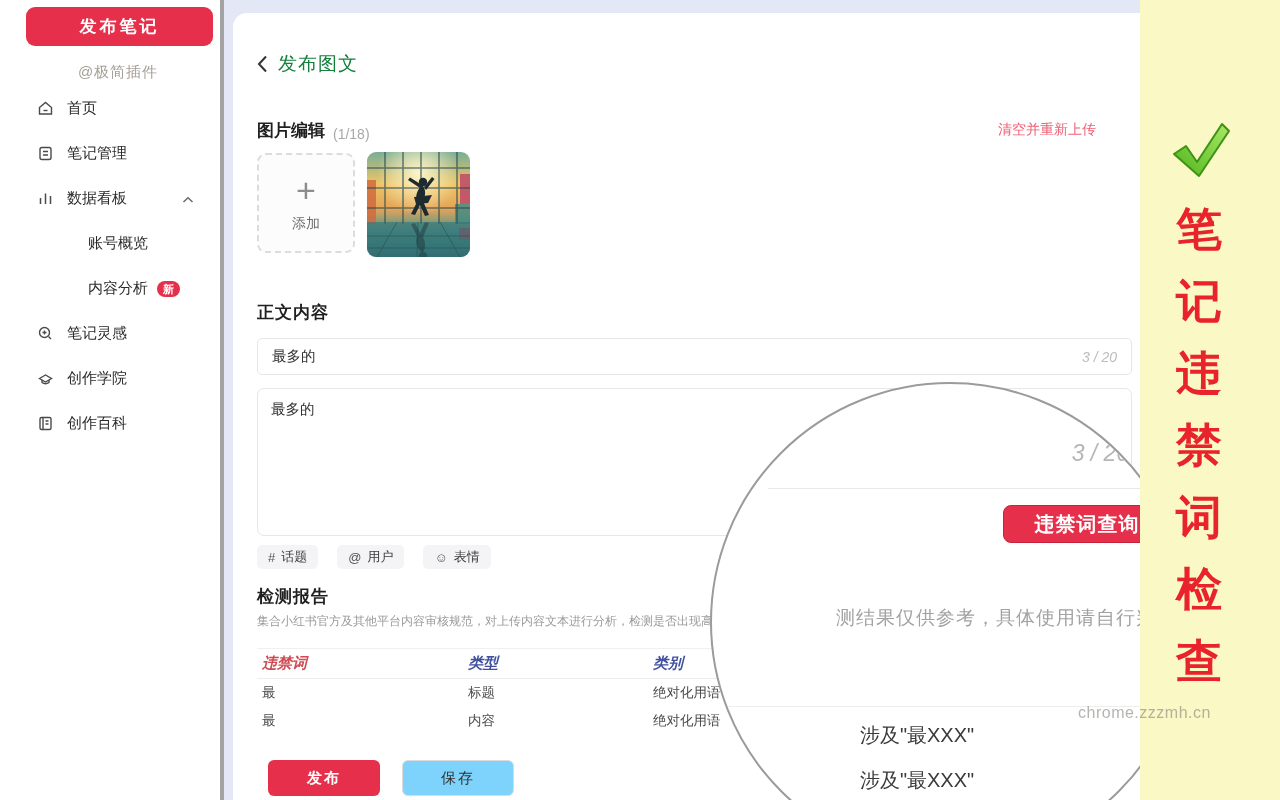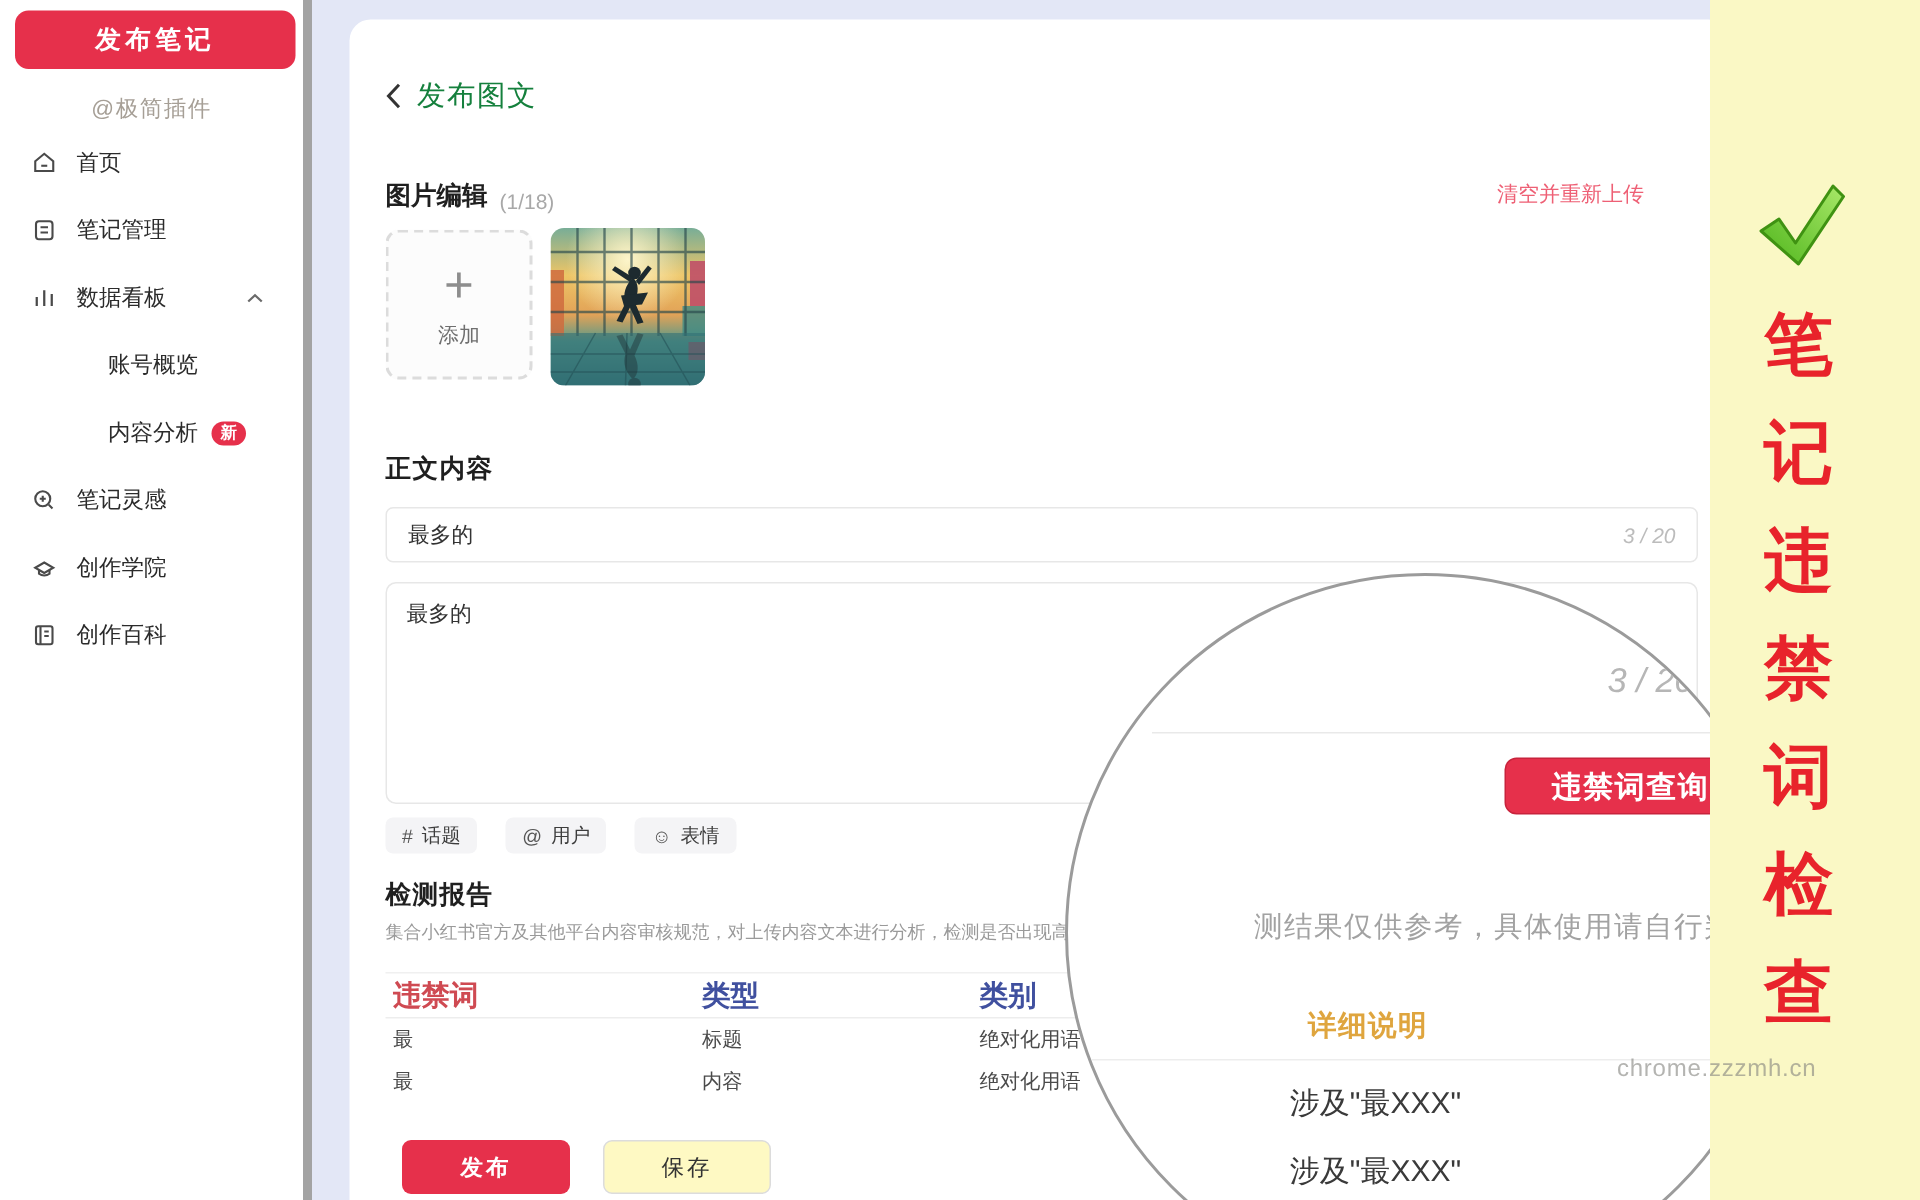--- a/index.html
+++ b/index.html
@@ -1,20 +1,20 @@
 <!DOCTYPE html>
 <html><head>
 <meta charset="utf-8">
 <style>
   * { margin:0; padding:0; box-sizing:border-box; }
   html,body { width:1280px; height:800px; overflow:hidden; }
   body { position:relative; background:#fff; font-family:"Liberation Sans", sans-serif; color:#2b2b2b; }
 
   
-  .sidebar { position:absolute; left:0; top:0; width:208px; height:800px; background:#fff; border-right:6px solid #a3a3a3; z-index:10; }
+  .sidebar { position:absolute; left:16px; top:0; width:208px; height:800px; background:#fff; border-right:4px solid #a3a3a3; z-index:10; }
   .publish-note-btn { position:absolute; left:10px; top:7px; width:187px; height:39px; background:#e6304b; border:none; border-radius:9px; color:#fff; font-size:17px; font-weight:bold; letter-spacing:3px; cursor:pointer; }
   .side-watermark { position:absolute; left:0; right:0; top:63px; text-align:center; color:#a69f96; font-size:15px; letter-spacing:1px; }
   .side-menu { position:absolute; left:0; right:0; top:86px; }
   .side-item { display:flex; align-items:center; height:45px; padding-left:21px; font-size:15px; cursor:pointer; }
   .side-item .ic { width:17px; height:17px; margin-right:13px; display:inline-flex; align-items:center; justify-content:center; flex:0 0 17px; }
   .side-item.indent { padding-left:72px; }
   .side-item .chev { margin-left:auto; margin-right:26px; }
   .badge-new { margin-left:9px; background:#e6304b; color:#fff; font-size:11px; line-height:16px; padding:0 6px; border-radius:9px; font-weight:bold; }
 
   
@@ -44,29 +44,29 @@
   .body-area { position:absolute; left:24px; top:375px; width:875px; height:148px; border:1px solid #e7e7e7; border-radius:7px; background:#fff; padding:11px 13px; font-size:14.5px; color:#333; cursor:text; }
 
   .chips { position:absolute; left:24px; top:532px; display:flex; gap:19px; }
   .chip { height:24px; background:#f4f4f6; border-radius:5px; padding:0 11px; display:flex; align-items:center; font-size:13px; color:#3d3d3d; cursor:pointer; }
   .chip .cic { margin-right:6px; color:#555; font-size:13px; }
 
   .h-report { position:absolute; left:24px; top:572px; font-size:17px; font-weight:bold; color:#1f1f1f; letter-spacing:1px; }
   .report-sub { position:absolute; left:24px; top:600px; width:700px; font-size:12px; color:#9a9a9a; white-space:nowrap; overflow:hidden; }
 
   .det-table { position:absolute; left:24px; top:635px; width:875px; }
-  .tbl-head { display:flex; height:31px; align-items:center; border-top:1px solid #f0f0f0; border-bottom:1px solid #ededed; font-size:19px; font-weight:bold; }
+  .tbl-head { display:flex; height:31px; align-items:center; border-top:1px solid #f0f0f0; border-bottom:1px solid #ededed; font-size:15px; font-weight:bold;font-style:italic; }
   .tbl-row { display:flex; height:28px; align-items:center; font-size:13.5px; color:#4a4a4a; }
   .c1 { width:211px; padding-left:5px; }
   .c2 { width:185px; }
   .c3 { width:240px; }
   .hc1 { color:#cf4a52; } .hc2,.hc3 { color:#40509f; }
 
   .publish-btn { position:absolute; left:35px; top:747px; width:112px; height:36px; background:#e6304b; border:none; border-radius:6px; color:#fff; font-size:15px; font-weight:bold; letter-spacing:2px; cursor:pointer; }
-  .save-btn { position:absolute; left:169px; top:747px; width:112px; height:36px; background:#fef9c3; border:1px solid #dcdcdc; border-radius:6px; color:#333; font-size:15px; letter-spacing:2px; cursor:pointer; }
+  .save-btn { position:absolute; left:169px; top:747px; width:112px; height:36px; background:#7dd3fc; border:1px solid #dcdcdc; border-radius:6px; color:#333; font-size:15px; letter-spacing:2px; cursor:pointer; }
 
   
   .lens { position:absolute; left:710px; top:382px; width:480px; height:480px; border-radius:50%; background:#fff; border:2px solid #9b9b9b; overflow:hidden; z-index:30; }
   .lens-counter { position:absolute; left:240px; top:56px; width:190px; text-align:right; font-size:23px; font-style:italic; color:#b6b6b6; }
   .lens-div1 { position:absolute; left:56px; top:104px; width:424px; height:1px; background:#e9e9e9; }
   .lens-query-btn { position:absolute; left:291px; top:121px; width:168px; height:38px; background:#e6304b; border:1px solid #c8233c; border-radius:8px; color:#fff; font-size:20px; font-weight:bold; letter-spacing:1px; cursor:pointer; }
   .lens-disclaimer { position:absolute; left:124px; top:221px; font-size:19px; color:#a2a2a2; white-space:nowrap; letter-spacing:1px; }
   .lens-detail-h { position:absolute; left:100px; top:287px; width:200px; text-align:center; font-size:19px; font-weight:bold; color:#dfa53e; letter-spacing:1px; }
   .lens-div2 { position:absolute; left:16px; top:322px; width:464px; height:1px; background:#ededed; }
   .lens-row { position:absolute; left:90px; width:230px; text-align:center; font-size:20px; color:#3a3a3a; font-weight:500; }
@@ -274,21 +274,20 @@
 
   <button class="publish-btn">发布</button>
   <button class="save-btn">保存</button>
 </div>
 
 <div class="lens">
   <div class="lens-counter">3 / 200</div>
   <div class="lens-div1"></div>
   <button class="lens-query-btn">违禁词查询</button>
   <div class="lens-disclaimer">测结果仅供参考，具体使用请自行判断。</div>
-  <div class="lens-detail-h">详细说明</div>
   <div class="lens-div2"></div>
   <div class="lens-row r0">涉及"最XXX"</div>
   <div class="lens-row r1">涉及"最XXX"</div>
 </div>
 
 <div class="yellow-panel">
   <div class="check-wrap">
     <svg width="66" height="64" viewBox="0 0 66 64">
       <defs>
         <linearGradient id="gk" x1="0" y1="1" x2="1" y2="0">

